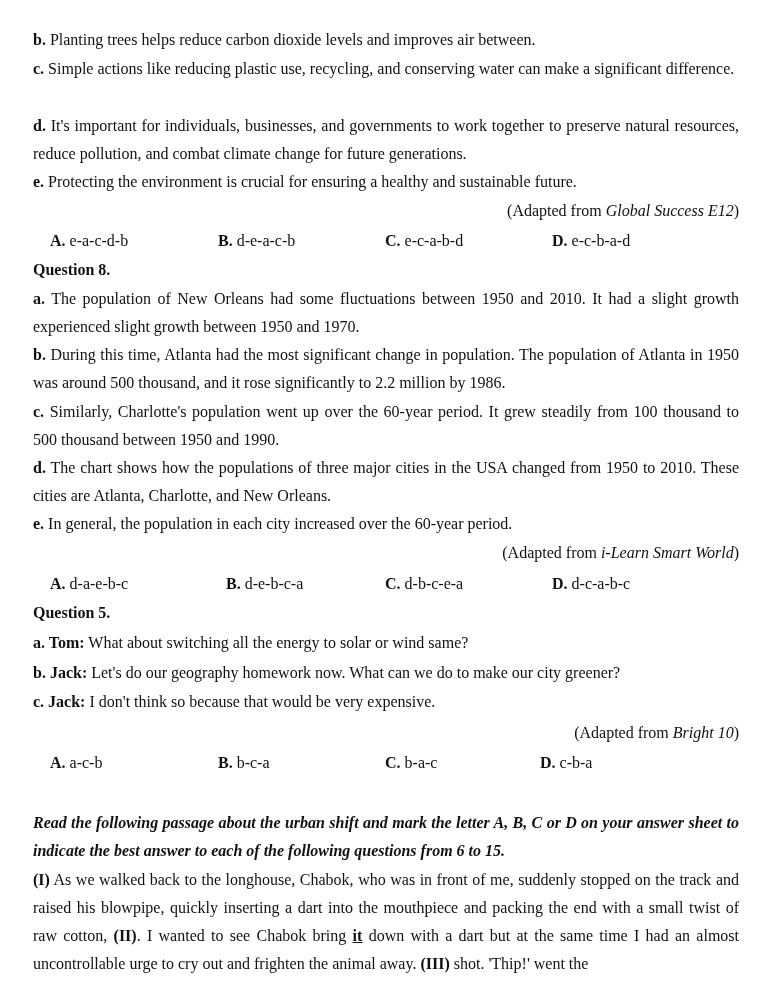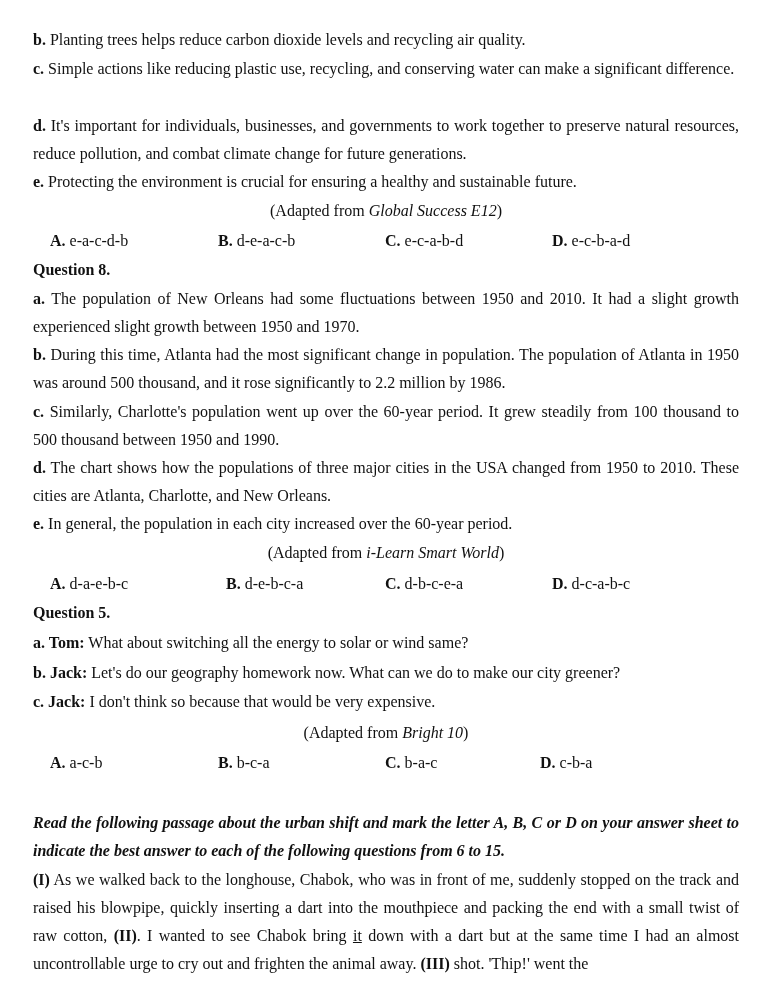--- a/index.html
+++ b/index.html
@@ -31,40 +31,40 @@
     }
     .para {
       position: absolute;
       left: 0;
       width: 706px;
       line-height: 28px;
       text-align: justify;
     }
     b, .b { font-weight: bold; }
     i, .i { font-style: italic; }
-    .right { text-align: center; }
+    .right { text-align: right; }
     .opt {
       position: absolute;
       white-space: nowrap;
       line-height: 20px;
     }
-    .u { text-decoration: underline; font-weight: normal; }
+    .u { text-decoration: underline; font-weight: bold; }
     .instr {
       font-weight: bold;
       font-style: italic;
     }
   </style>
 </head>
 <body>
 
 <div class="page">
 
   <div class="para" style="top:26px;">
     <b>b.</b>
-    <span>Planting trees helps reduce carbon dioxide levels and recycling air quality.</span>
+    <span>Planting trees helps reduce carbon dioxide levels and improves air between.</span>
   </div>
   <div class="para" style="top:55px;">
     <b>c.</b>
     <span>Simple actions like reducing plastic use, recycling, and conserving water can make a significant difference.</span>
   </div>
   <div class="para" style="top:112px;">
     <b>d.</b>
     <span>It's important for individuals, businesses, and governments to work together to preserve natural resources, reduce pollution, and combat climate change for future generations.</span>
   </div>
   <div class="para" style="top:168px;">

